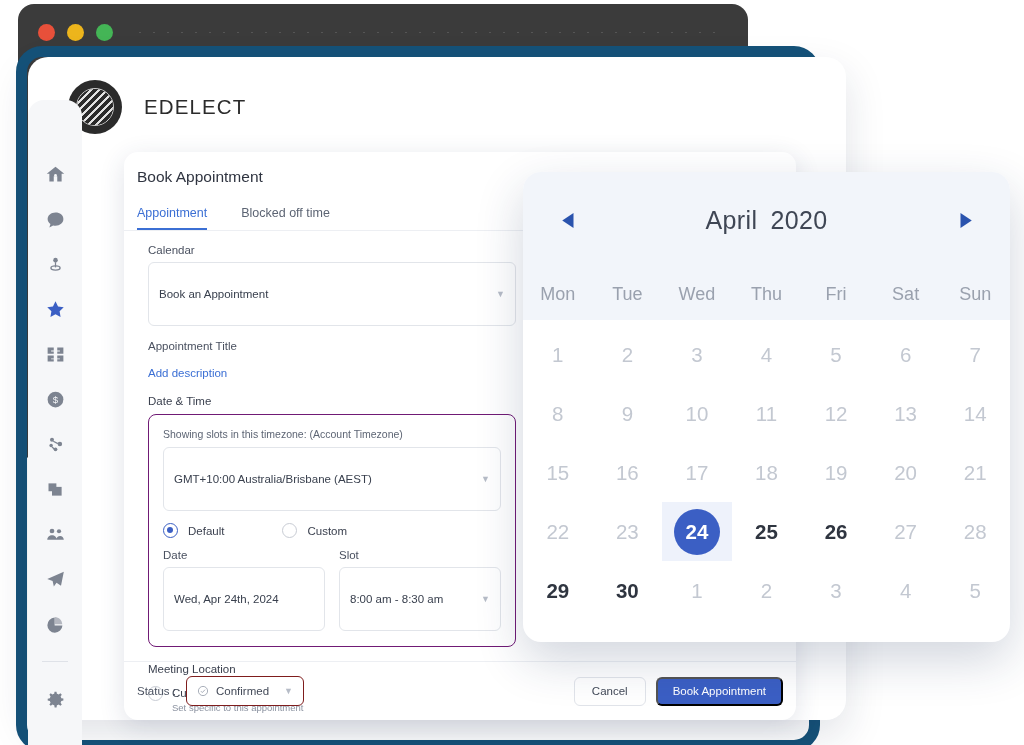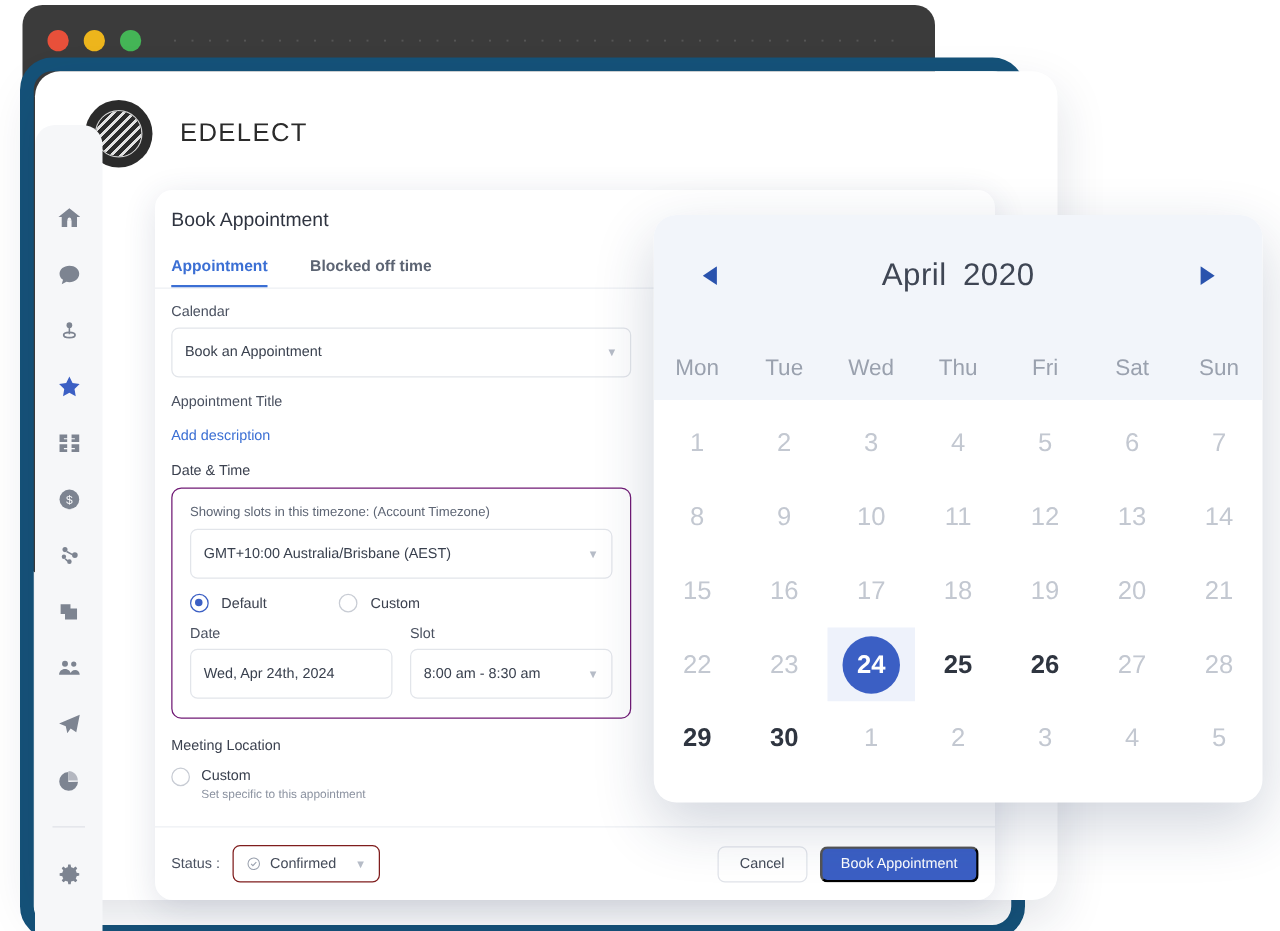--- a/index.html
+++ b/index.html
@@ -79,33 +79,32 @@
   }
   .form-title{
     position:absolute;left:13px;top:16px;font-size:15.5px;color:#2f3440;
   }
   .form-close{
     position:absolute;right:26px;top:17px;font-size:15px;color:#b9bec8;
   }
   .tabs{
     position:absolute;left:13px;top:54px;display:flex;gap:34px;
     font-size:12.5px;
-    font-weight:bold;
   }
   .tab{padding-bottom:8px;color:#5c6473;}
   .tab.active{color:#3b6fd4;border-bottom:2px solid #3b6fd4;}
   .tabs-rule{
     position:absolute;left:0;right:0;top:78px;height:1px;background:#edeff3;
   }
 
-  .form-body{position:absolute;left:13px;top:92px;width:368px;}
+  .form-body{position:absolute;left:24px;top:92px;width:368px;}
   .fld-label{font-size:11.5px;color:#4a5160;margin-bottom:6px;}
   .inp{
     height:30px;border:1px solid #e2e5ea;border-radius:6px;background:#fff;
-    display:flex;align-items:center;padding:4px 10px;font-size:11.5px;color:#39404e;
+    display:flex;align-items:center;padding:16px 10px;font-size:11.5px;color:#39404e;
     justify-content:space-between;
   }
   .inp .ph{color:#b1b7c2;}
   .chev{color:#b6bcc7;font-size:9px;flex:none;margin-left:8px;}
   .link{
     color:#3b6fd4;font-size:11.5px;margin-top:9px;display:inline-block;
   }
   .sec-label{font-size:11.5px;color:#3b414f;margin-top:14px;margin-bottom:7px;}
   .panel{
     border:1px solid #701a75;border-radius:8px;padding:13px 14px 15px;

